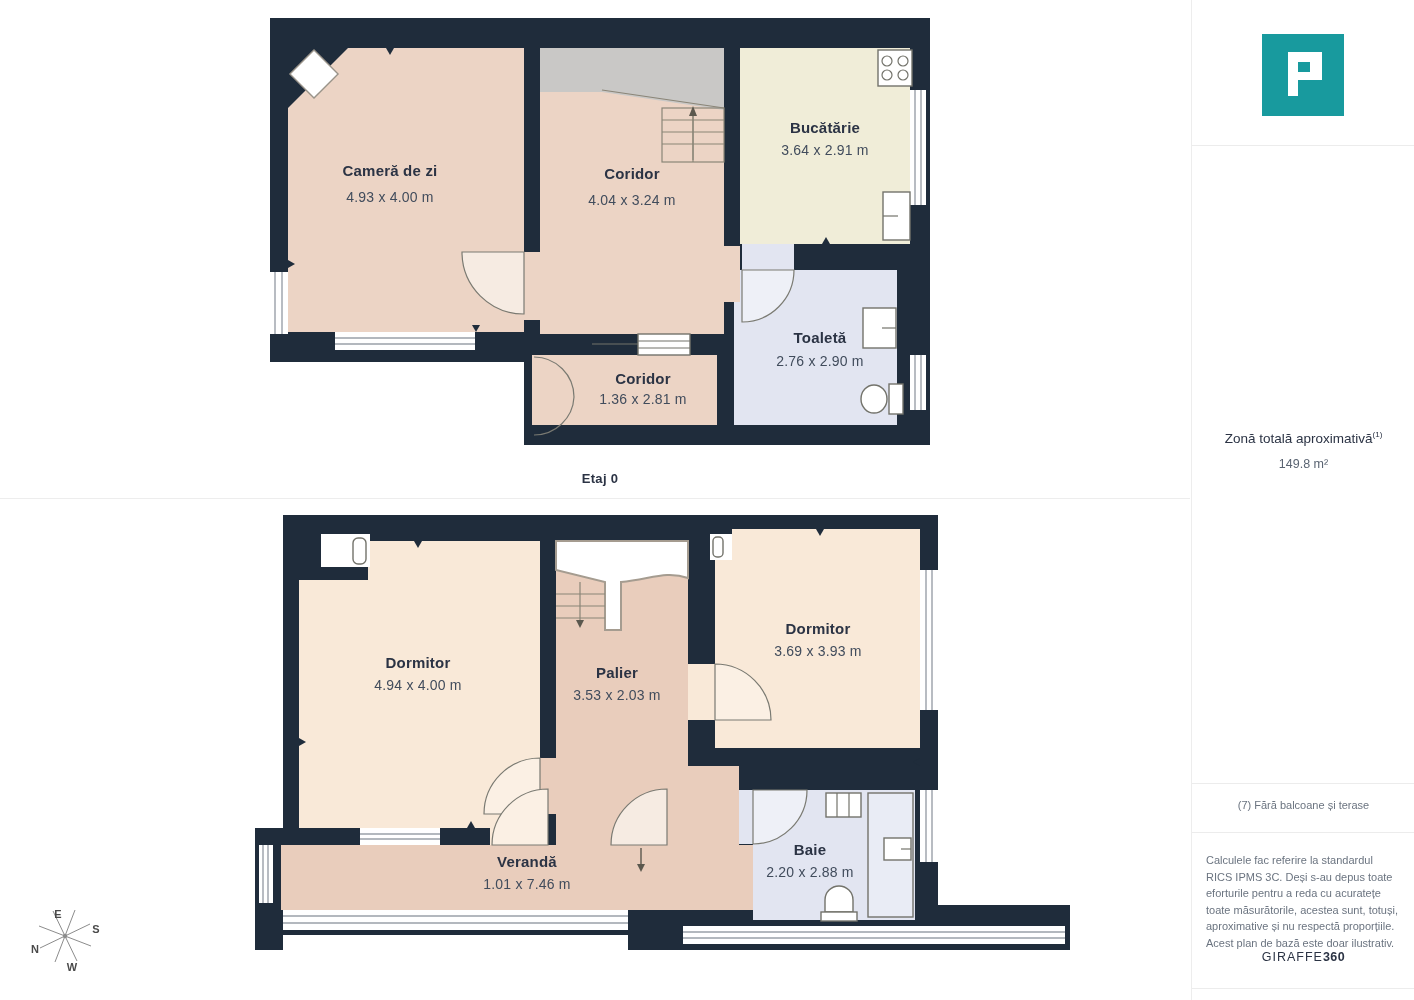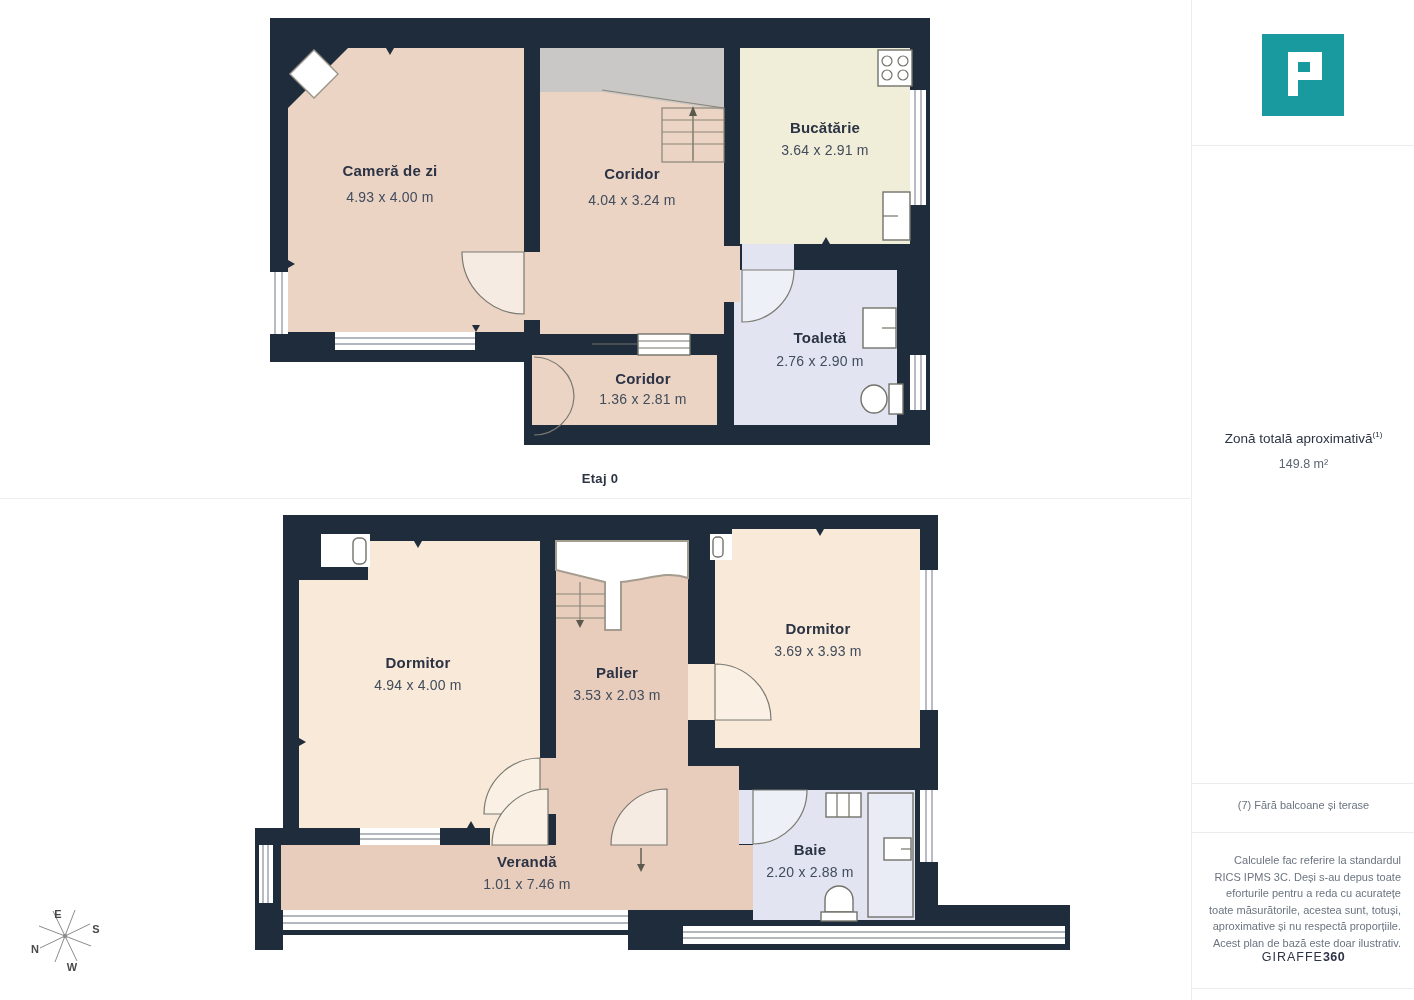--- a/index.html
+++ b/index.html
@@ -31,21 +31,21 @@
            border-left:1px solid #ededed;}
   .sb-div{position:absolute;left:0;width:100%;height:1px;background:#ececec;}
   .logo{position:absolute;left:70px;top:34px;width:82px;height:82px;}
   .area-title{position:absolute;left:0;top:430px;width:100%;text-align:center;
               font-size:13.5px;font-weight:400;color:#2b3344;}
   .area-title sup{font-size:8px;}
   .area-value{position:absolute;left:0;top:457px;width:100%;text-align:center;
               font-size:12.5px;color:#5a6472;}
   .footnote{position:absolute;left:0;top:799px;width:100%;text-align:center;
             font-size:11px;color:#6b7480;}
-  .disclaimer{position:absolute;left:14px;top:852px;width:195px;text-align:right;
+  .disclaimer{position:absolute;left:14px;top:852px;width:195px;text-align:left;
               font-size:11px;line-height:1.5;color:#6b7480;}
   .brand{position:absolute;left:0;top:950px;width:100%;text-align:center;
          font-size:12.5px;color:#2b3344;letter-spacing:1px;}
   .brand b{letter-spacing:.5px;}
   .compass{position:absolute;left:20px;top:898px;}
   .compass text{font:700 11px "Liberation Sans",sans-serif;fill:#4a4a4a;}
   .compass line{stroke:#8c8c8c;stroke-width:1;}
 </style>
 </head>
 <body>

